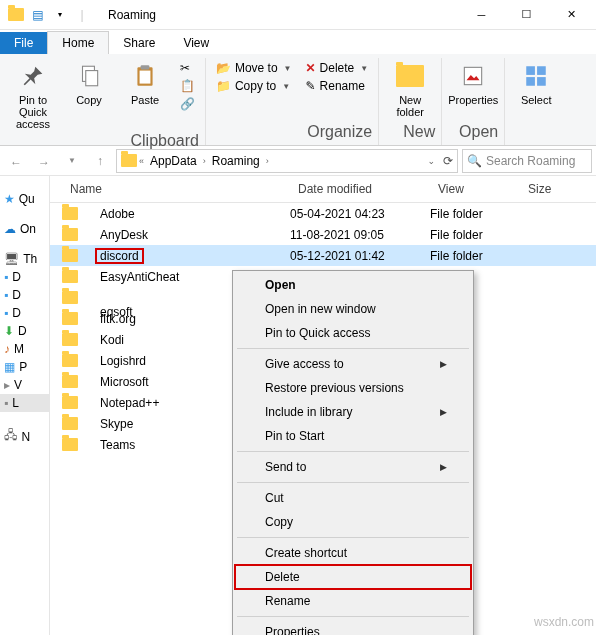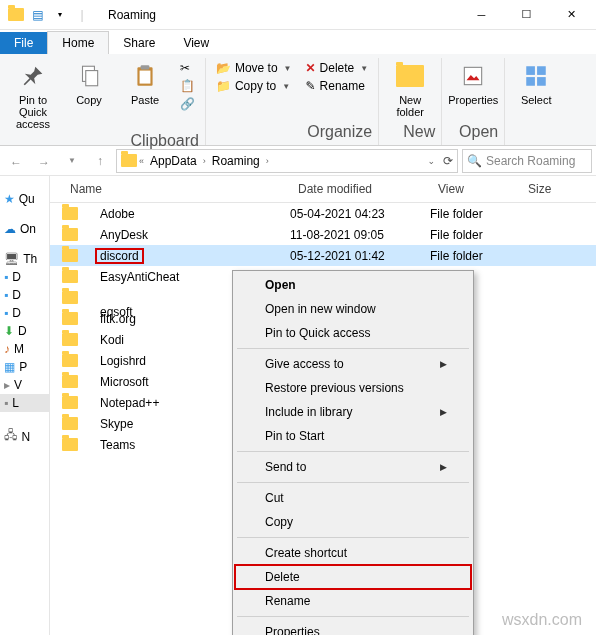--- a/index.html
+++ b/index.html
@@ -53,21 +53,21 @@
   .folder-ico::before { content: ""; position: absolute; top: -3px; left: 0; width: 7px; height: 3px; background: #ffcf4b; border-radius: 1px 1px 0 0; }
   .hl-red { outline: 2px solid #d40000; outline-offset: -1px; }
 
   .ctxmenu { position: absolute; top: 270px; left: 232px; width: 242px; background: #f0f0f0; border: 1px solid #a0a0a0; box-shadow: 3px 3px 6px rgba(0,0,0,0.25); padding: 2px; font-size: 12px; z-index: 50; }
   .ctxmenu .mi { padding: 5px 24px 5px 30px; display: flex; justify-content: space-between; align-items: center; }
   .ctxmenu .mi.bold { font-weight: 600; }
   .ctxmenu .sep { height: 1px; background: #d0d0d0; margin: 3px 2px; }
   .ctxmenu .arrow { font-size: 9px; color: #333; }
   .ctxmenu .hl { outline: 2px solid #d40000; outline-offset: -1px; }
 
-  .watermark { position: absolute; bottom: 6px; right: 14px; font-size: 16px; color: #bdbdbd; }
+  .watermark { position: absolute; bottom: 6px; right: 2px; font-size: 12px; color: #bdbdbd; }
   svg { display: block; }
 </style>
 </head>
 <body>
 
 <div class="titlebar">
   <div class="qat">
     <span>
         <div class="folder-ico"></div>
       </span>

